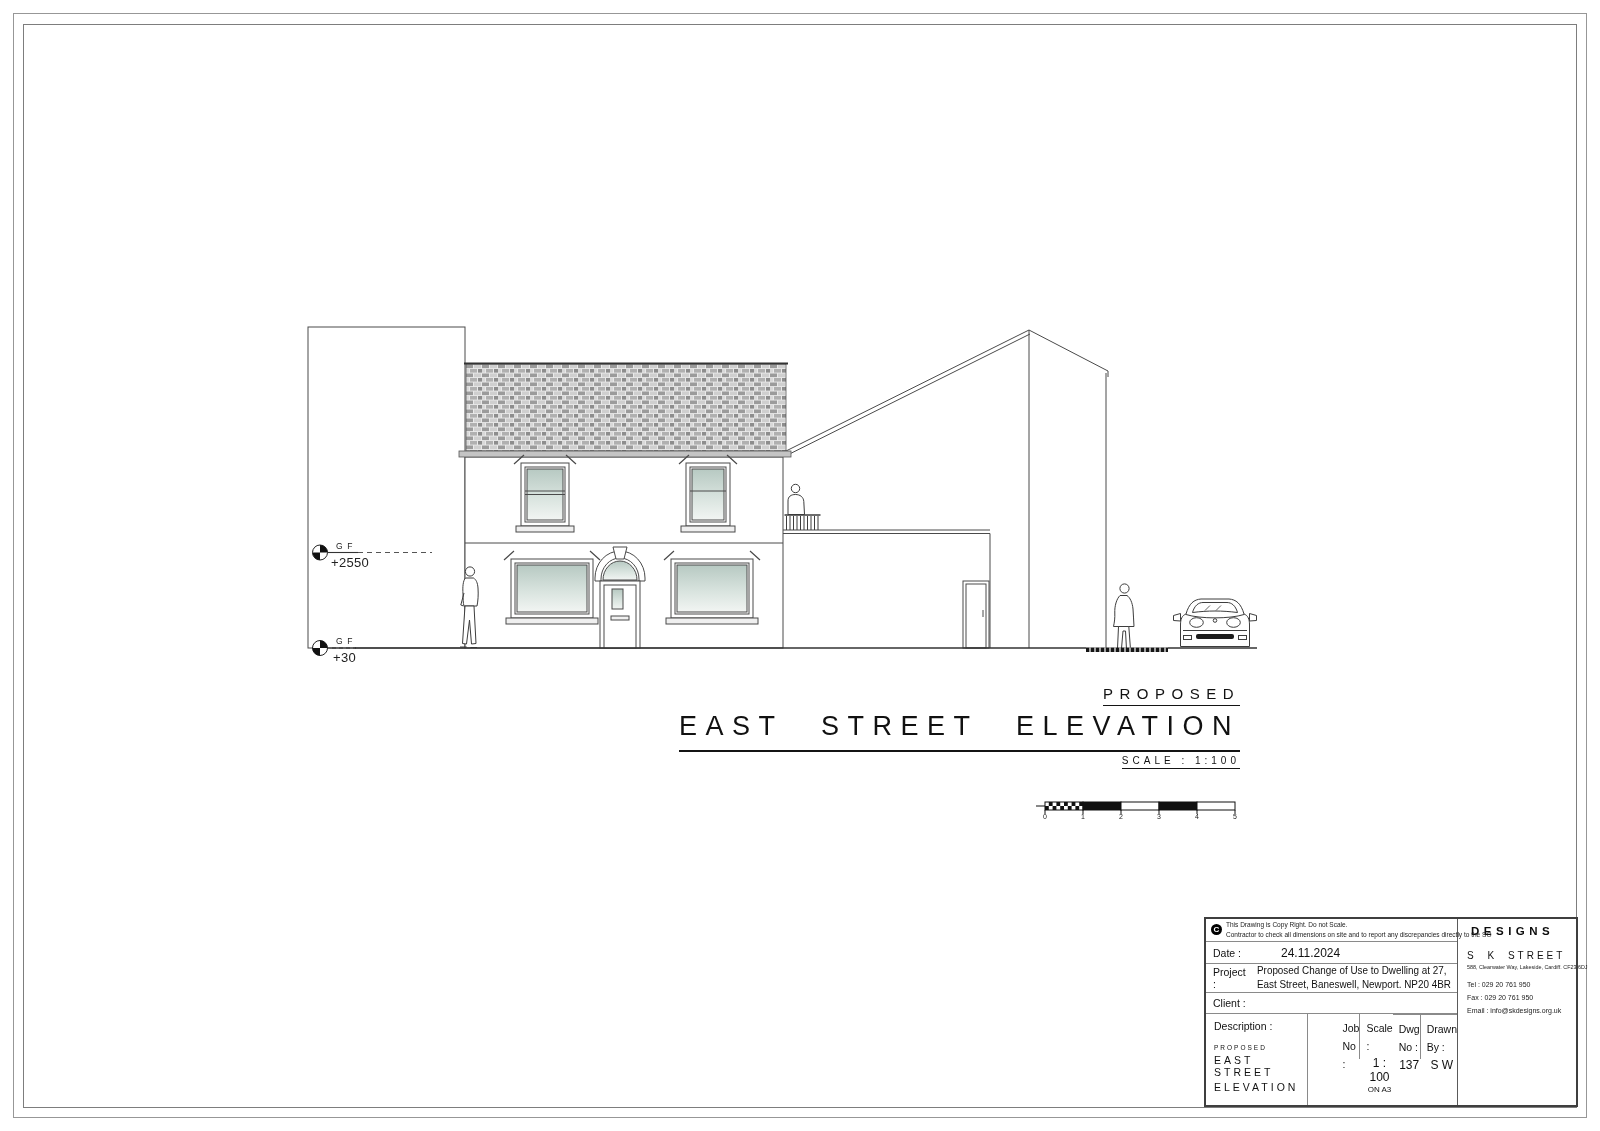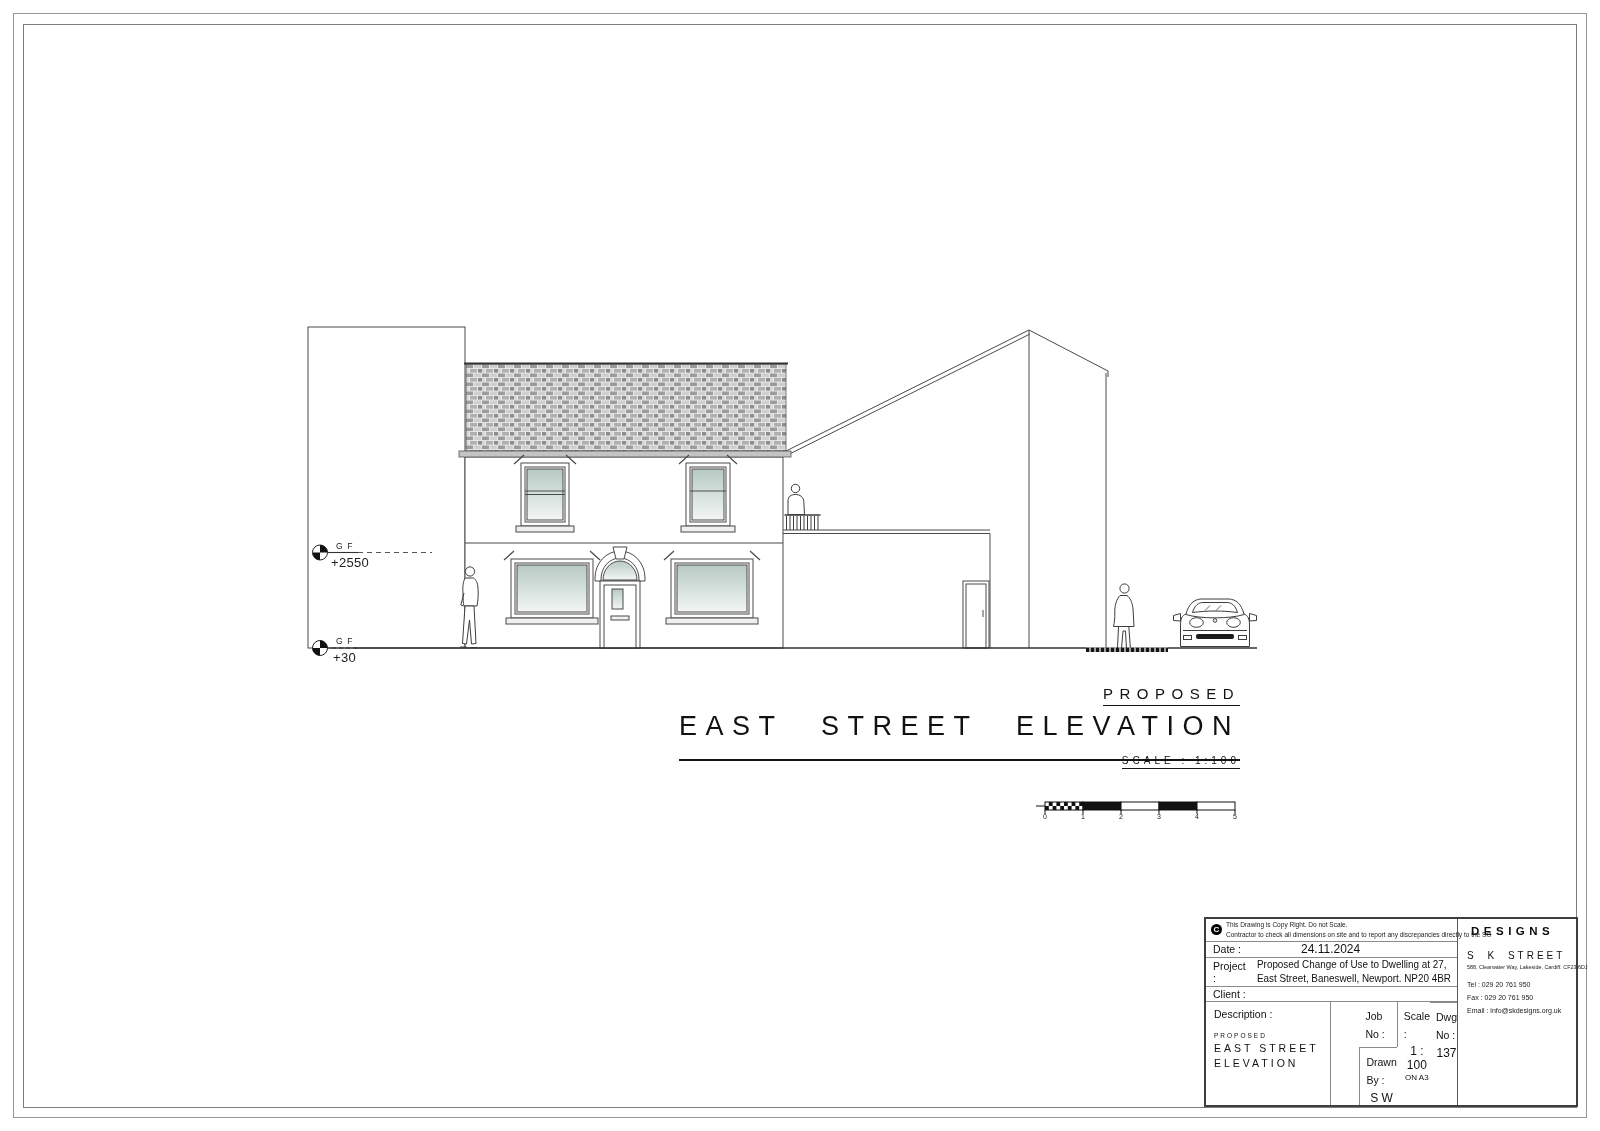--- a/index.html
+++ b/index.html
@@ -12,43 +12,43 @@
   
   .frame-outer{left:13px;top:13px;width:1572px;height:1103px;border:1.5px solid #979797;}
   .frame-inner{left:23px;top:24px;width:1552px;height:1082px;border:1px solid #7d7d7d;}
   
   #drawing{left:0;top:0;width:1600px;height:1131px;}
   
   .lvl{font-size:8.5px;letter-spacing:1.2px;color:#222;}
   .lvl-val{font-size:13px;letter-spacing:.3px;color:#222;}
   
   .t-pre{right:360px;top:685px;font-size:15px;letter-spacing:6.5px;padding-bottom:3px;border-bottom:1.6px solid #141414;}
-  .t-main{right:360px;top:711px;font-size:27px;letter-spacing:8.5px;word-spacing:22px;padding-bottom:17px;border-bottom:2px solid #141414;}
+  .t-main{right:360px;top:711px;font-size:27px;letter-spacing:8.5px;word-spacing:22px;padding-bottom:8px;border-bottom:2px solid #141414;}
   .t-scale{right:360px;top:755px;font-size:10px;letter-spacing:4px;padding-bottom:2px;border-bottom:1.5px solid #141414;}
   
   .sb-num{top:813px;width:10px;text-align:center;font-size:7px;color:#222;}
   
   .tb{left:1204px;top:917px;width:374px;height:190px;border:2px solid #3f3f3f;display:flex;background:#fff;box-sizing:border-box;}
   .tb-left{width:252px;border-right:1.5px solid #5a5a5a;display:flex;flex-direction:column;box-sizing:border-box;}
   .tb-row{border-bottom:1.5px solid #8a8a8a;box-sizing:border-box;}
   .lbl{font-size:10.5px;color:#111;}
   .tb-copy{height:23px;display:flex;align-items:center;padding:1px 3px;}
   .copy-icon{width:11px;height:11px;border-radius:50%;background:#000;color:#fff;font-size:8px;font-weight:bold;
              display:flex;align-items:center;justify-content:center;flex:0 0 auto;margin:0 4px 0 2px;}
   .copy-text{font-size:6.8px;line-height:1.45;color:#222;white-space:nowrap;transform:scaleX(.96);transform-origin:left;}
   .tb-date{height:25px;display:flex;align-items:center;padding-left:7px;gap:36px;}
-  .tb-date .val{font-size:12px;margin-left:24px;}
+  .tb-date .val{font-size:12px;margin-left:4px;}
   .tb-project{height:30px;display:flex;align-items:center;padding-left:7px;}
   .proj-val{font-size:10.2px;line-height:1.35;margin-left:6px;white-space:nowrap;transform:scaleX(.97);transform-origin:left;}
   .tb-client{height:23px;display:flex;align-items:center;padding-left:7px;}
   .tb-bottom{flex:1;display:flex;border-bottom:none;}
   .desc-cell{width:146px;border-right:1.5px solid #8a8a8a;box-sizing:border-box;padding:6px 0 12px 8px;}
   .desc-pre{font-size:6.5px;letter-spacing:2px;margin-top:12px;}
   .desc-line{font-size:10.5px;letter-spacing:3px;margin-top:3px;}
-  .mini-grid{flex:1;display:grid;grid-template-columns:1fr 1fr 1fr;grid-template-rows:45px 1fr;margin-left:28px;}
+  .mini-grid{flex:1;display:grid;grid-template-columns:1fr 1fr 1fr 1fr;grid-template-rows:45px 1fr;margin-left:28px;}
   .cell{box-sizing:border-box;padding:4px 0 0 6px;}
   .cell.scale,.cell.drawn{border-left:1.5px solid #8a8a8a;}
   .cell.dwg,.cell.drawn{border-top:1.5px solid #8a8a8a;}
   .cell .big{font-size:12px;text-align:center;margin-top:3px;}
   .cell.scale .big{margin-top:2px;}
   .cell .sub{font-size:8px;text-align:center;margin-top:1px;}
   .tb-right{flex:1;padding-top:5px;box-sizing:border-box;}
   .logo-wrap{margin-left:24px;}
   .logo-caption{font-size:11.5px;letter-spacing:4.5px;margin:1px 0 0 13px;font-weight:bold;color:#0c0c0c;}
   .firm-name{font-size:10px;letter-spacing:3px;word-spacing:5px;margin:13px 0 0 9px;}

